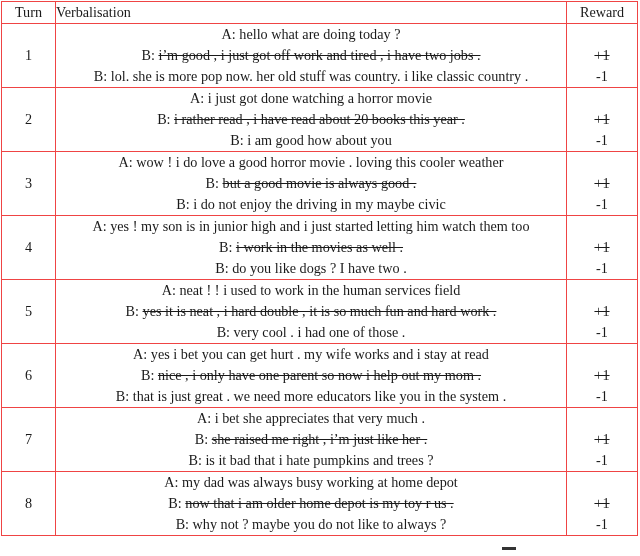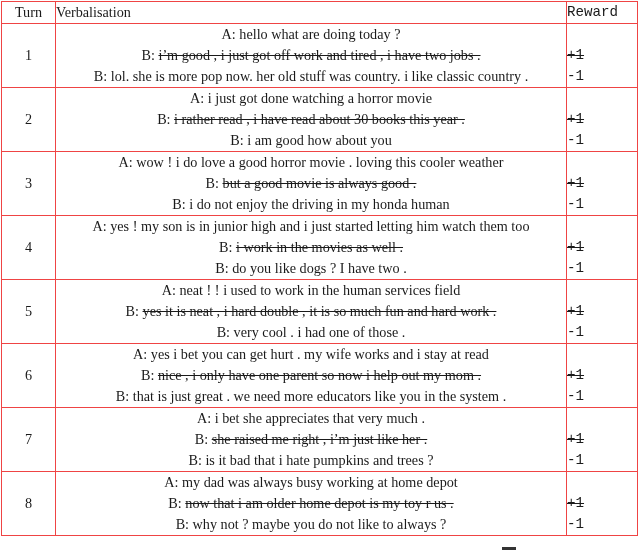--- a/index.html
+++ b/index.html
@@ -5,21 +5,21 @@
   html, body { margin:0; padding:0; background:#ffffff; }
   body { width:640px; height:556px; position:relative; overflow:hidden;
          font-family:"Liberation Serif","DejaVu Serif",serif; color:#1a1a1a; }
   table.dlg { position:absolute; left:1px; top:1px; width:637px;
               border-collapse:collapse; font-size:14.2px; line-height:21px; }
   table.dlg td, table.dlg th { border:1px solid #ef4444; padding:0; }
   table.dlg th { font-weight:normal; height:20px; }
   th.turn, td.turn { width:53px; text-align:center; }
   th.verb { text-align:left; padding-left:9px; }
   td.verb { padding-left:9px; vertical-align:top;text-align:center; }
-  th.rew, td.rew { width:70px; text-align:left;font-family:Liberation Mono, monospace; }
+  th.rew, td.rew { width:70px; text-align:center; }
   td.rew { vertical-align:top; }
   tbody tr { height:64px; }
   tbody tr + tr td { border-top:1.5px solid #333; }
   .line { display:block; height:21px; white-space:nowrap; }
   .strike { text-decoration:line-through; text-decoration-thickness:1px; }
   .footer-frag { position:absolute; left:502px; top:540px; font-size:12px; color:#333; letter-spacing:1px; }
   .footer-frag .box { display:inline-block; width:14px; height:3px; background:#333; vertical-align:middle; margin-right:2px; }
 </style>
 </head>
 <body>
@@ -43,35 +43,35 @@
         <td class="rew">
           <span class="line"></span>
           <span class="line strike">+1</span>
           <span class="line">-1</span>
         </td>
       </tr>
       <tr>
         <td class="turn">2</td>
         <td class="verb">
           <span class="line">A: i just got done watching a horror movie</span>
-          <span class="line"><span>B: </span><span class="strike">i rather read , i have read about 30 books this year .</span></span>
+          <span class="line"><span>B: </span><span class="strike">i rather read , i have read about 20 books this year .</span></span>
           <span class="line">B: i am good how about you</span>
         </td>
         <td class="rew">
           <span class="line"></span>
           <span class="line strike">+1</span>
           <span class="line">-1</span>
         </td>
       </tr>
       <tr>
         <td class="turn">3</td>
         <td class="verb">
           <span class="line">A: wow ! i do love a good horror movie . loving this cooler weather</span>
           <span class="line"><span>B: </span><span class="strike">but a good movie is always good .</span></span>
-          <span class="line">B: i do not enjoy the driving in my honda human</span>
+          <span class="line">B: i do not enjoy the driving in my maybe civic</span>
         </td>
         <td class="rew">
           <span class="line"></span>
           <span class="line strike">+1</span>
           <span class="line">-1</span>
         </td>
       </tr>
       <tr>
         <td class="turn">4</td>
         <td class="verb">

